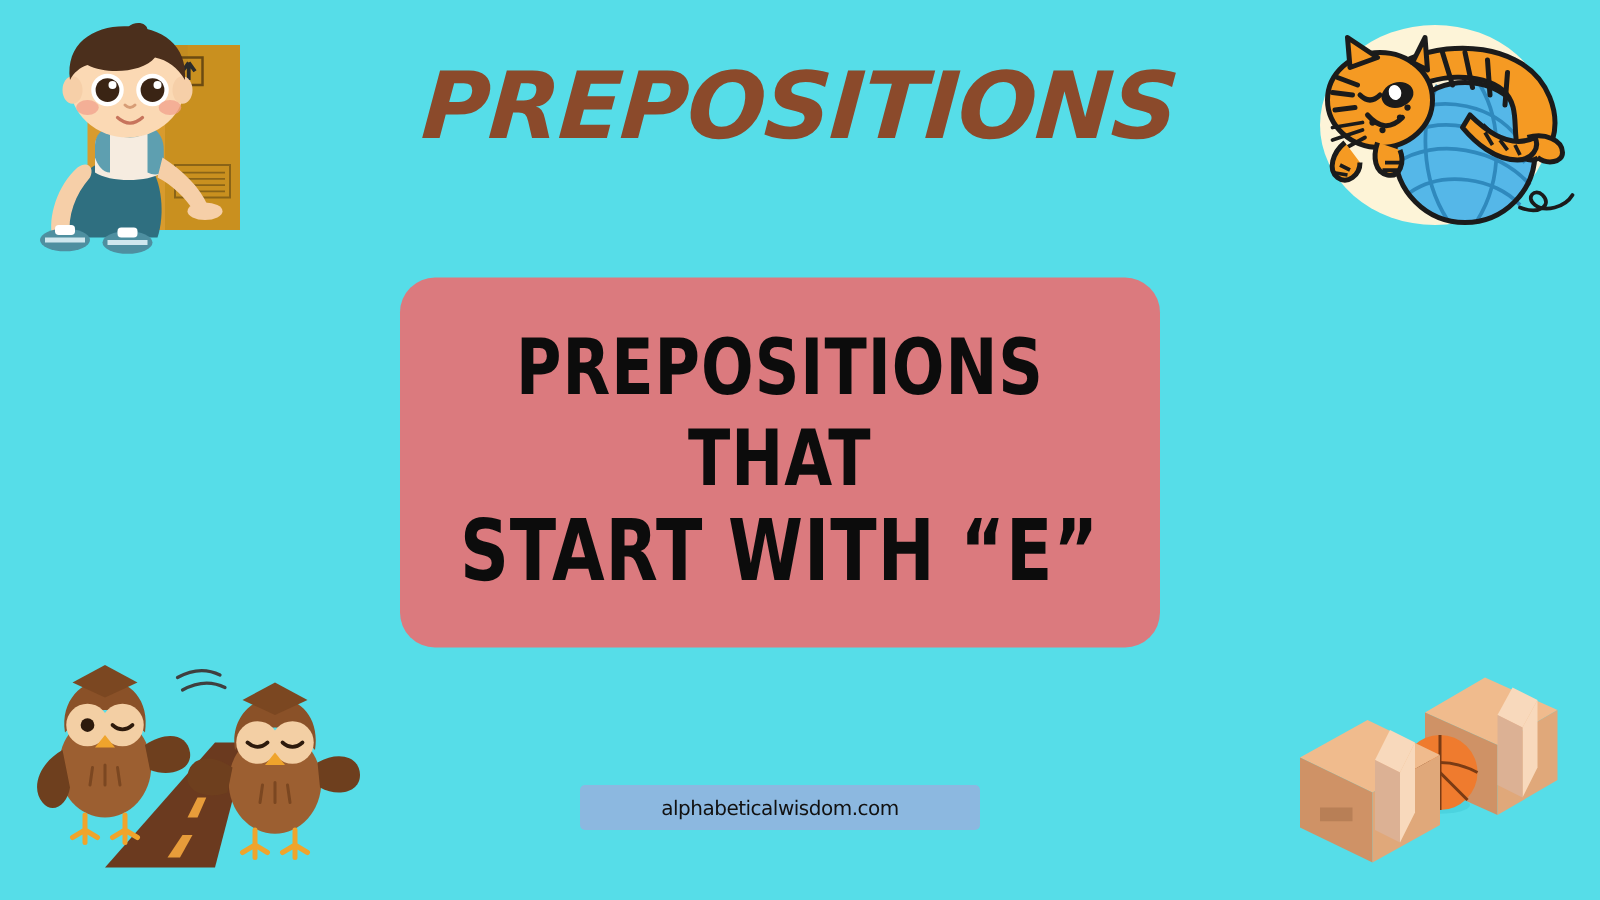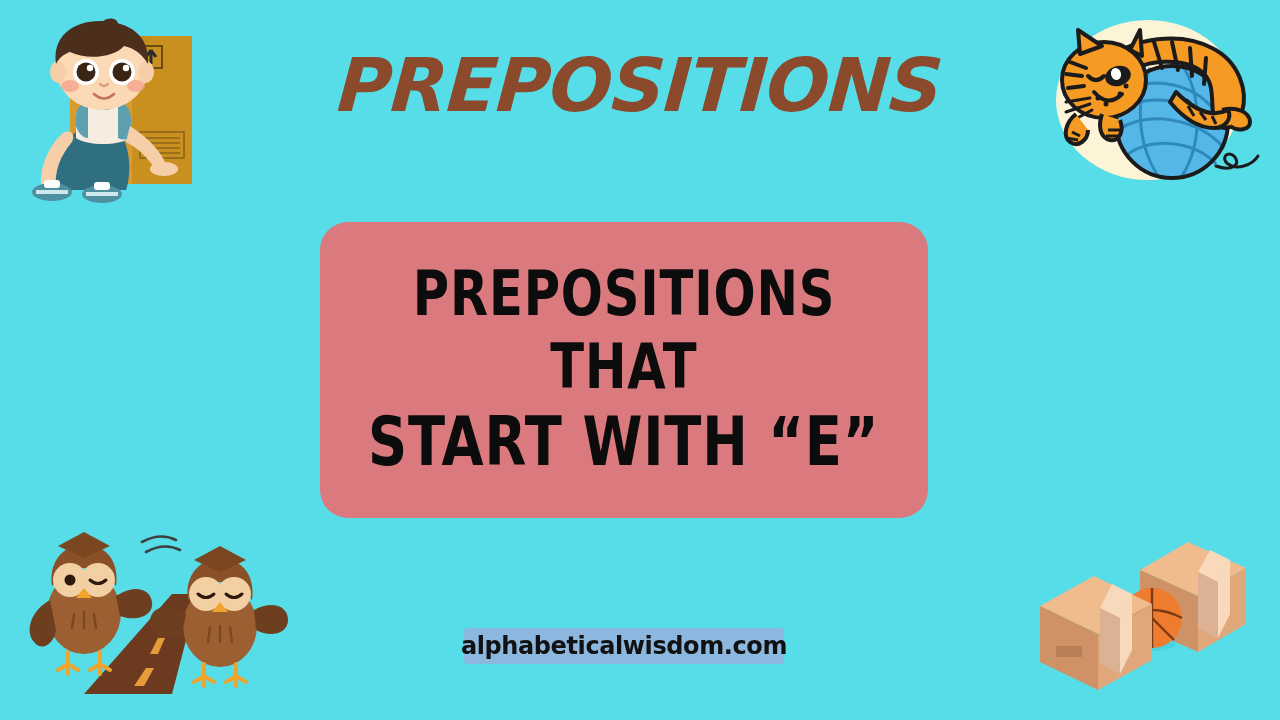--- a/index.html
+++ b/index.html
@@ -72,22 +72,22 @@
     height: 36px;
     background: #8cb8e0;
     border-radius: 4px;
     display: flex;
     align-items: center;
     justify-content: center;
   }
   #footer-text {
     color: #111111;
     font-family: "DejaVu Sans", sans-serif;
-    font-weight: 700;
-    font-size: 24px;
+    font-weight: 400;
+    font-size: 16px;
     letter-spacing: -0.4px;
   }
 
   
   .art { position: absolute; }
   #art-boy   { left: 14px;   top: 14px;   width: 220px; height: 190px; }
   #art-cat   { left: 1036px; top: 14px;   width: 232px; height: 178px; }
   #art-owls  { left: 22px;   top: 518px;  width: 272px; height: 188px; }
   #art-boxes { left: 1034px; top: 534px;  width: 236px; height: 172px; }
 </style>

